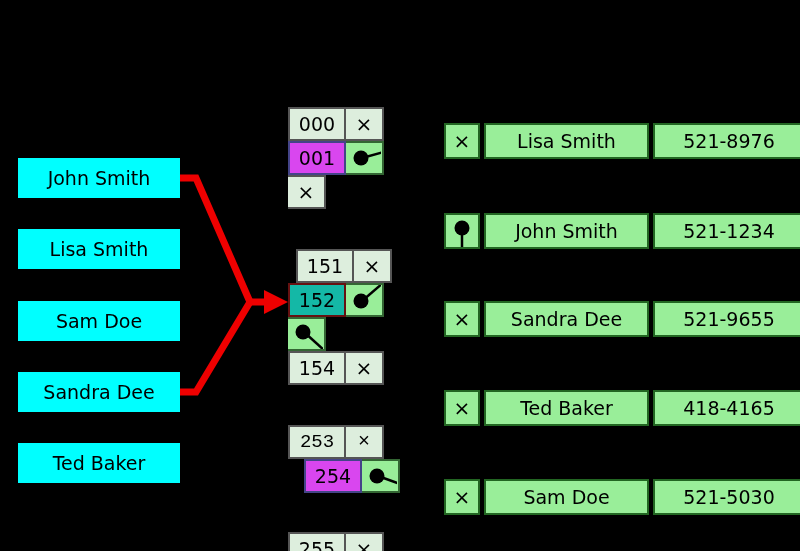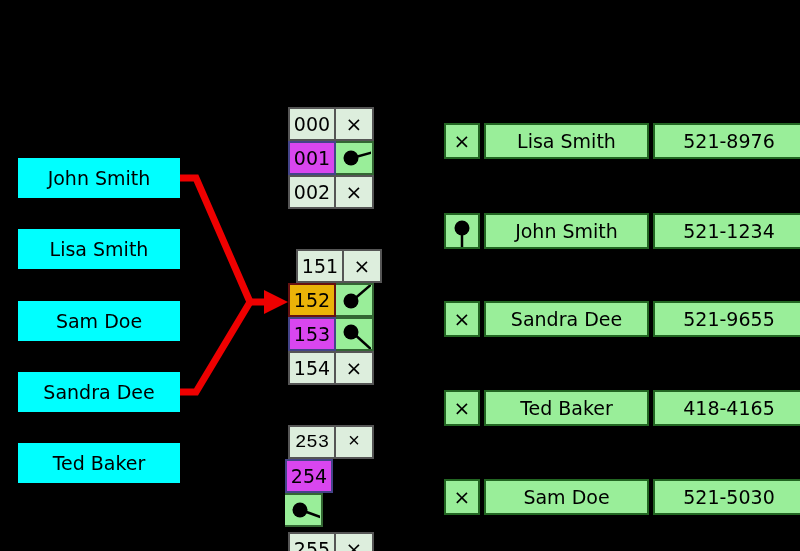--- a/index.html
+++ b/index.html
@@ -24,33 +24,33 @@
     justify-content: center;
     font-size: 19px;
     box-sizing: border-box;
   }
   .slot-row {
     position: absolute;
     display: flex;
     box-sizing: border-box;
   }
   .slot-index {
-    width: 48px;
+    width: 58px;
     height: 34px;
     border: 2px solid #555555;
     box-sizing: border-box;
     display: flex;
     align-items: center;
     justify-content: center;
     font-size: 19px;
     color: #000000;
     background: #ddeedd;
   }
   .slot-index.hl-purple { background: #d946ef; border-color: #444488; }
-  .slot-index.hl-red    { background: #eab308; border-color: #661111; }
+  .slot-index.hl-red    { background: #14b8a6; border-color: #661111; }
   .slot-ptr {
     width: 38px;
     height: 34px;
     border: 2px solid #555555;
     border-left: none;
     box-sizing: border-box;
     position: relative;
     background: #ddeedd;
     display: flex;
     align-items: center;
@@ -150,21 +150,20 @@
   <div class="slot-row" style="left:288px; top:141px;">
     <div class="slot-index hl-purple">001</div>
     <div class="slot-ptr filled">
       <svg width="34" height="30">
         <line x1="15" y1="15" x2="40" y2="8" stroke="#000" stroke-width="2.5"></line>
         <circle cx="14" cy="15" r="7.5" fill="#000000"></circle>
       </svg>
     </div>
   </div>
   <div class="slot-row" style="left:288px; top:175px;">
-    <div class="slot-index">002</div>
     <div class="slot-ptr">
       <span class="xmark">×</span>
     </div>
   </div>
 
   <div class="slot-row" style="left:288px; top:249px;padding-left:8px;">
     <div class="slot-index">151</div>
     <div class="slot-ptr">
       <span class="xmark">×</span>
     </div>
@@ -172,42 +171,41 @@
   <div class="slot-row" style="left:288px; top:283px;">
     <div class="slot-index hl-red">152</div>
     <div class="slot-ptr filled">
       <svg width="34" height="30">
         <line x1="15" y1="16" x2="36" y2="-2" stroke="#000" stroke-width="2.5"></line>
         <circle cx="14" cy="16" r="7.5" fill="#000000"></circle>
       </svg>
     </div>
   </div>
   <div class="slot-row" style="left:288px; top:317px;">
-    <div class="slot-index hl-purple">153</div>
     <div class="slot-ptr filled">
       <svg width="34" height="30">
         <line x1="15" y1="13" x2="36" y2="32" stroke="#000" stroke-width="2.5"></line>
         <circle cx="14" cy="13" r="7.5" fill="#000000"></circle>
       </svg>
     </div>
   </div>
   <div class="slot-row" style="left:288px; top:351px;">
     <div class="slot-index">154</div>
     <div class="slot-ptr">
       <span class="xmark">×</span>
     </div>
   </div>
 
   <div class="slot-row" style="left:288px; top:425px;font-family:Liberation Mono, monospace;">
     <div class="slot-index">253</div>
     <div class="slot-ptr">
       <span class="xmark">×</span>
     </div>
   </div>
-  <div class="slot-row" style="left:285px; top:459px;flex-direction:column;">
+  <div class="slot-row" style="left:304px; top:459px;">
     <div class="slot-index hl-purple">254</div>
     <div class="slot-ptr filled">
       <svg width="34" height="30">
         <line x1="15" y1="15" x2="40" y2="24" stroke="#000" stroke-width="2.5"></line>
         <circle cx="14" cy="15" r="7.5" fill="#000000"></circle>
       </svg>
     </div>
   </div>
   <div class="slot-row" style="left:288px; top:493px;margin-top:39px;">
     <div class="slot-index">255</div>

